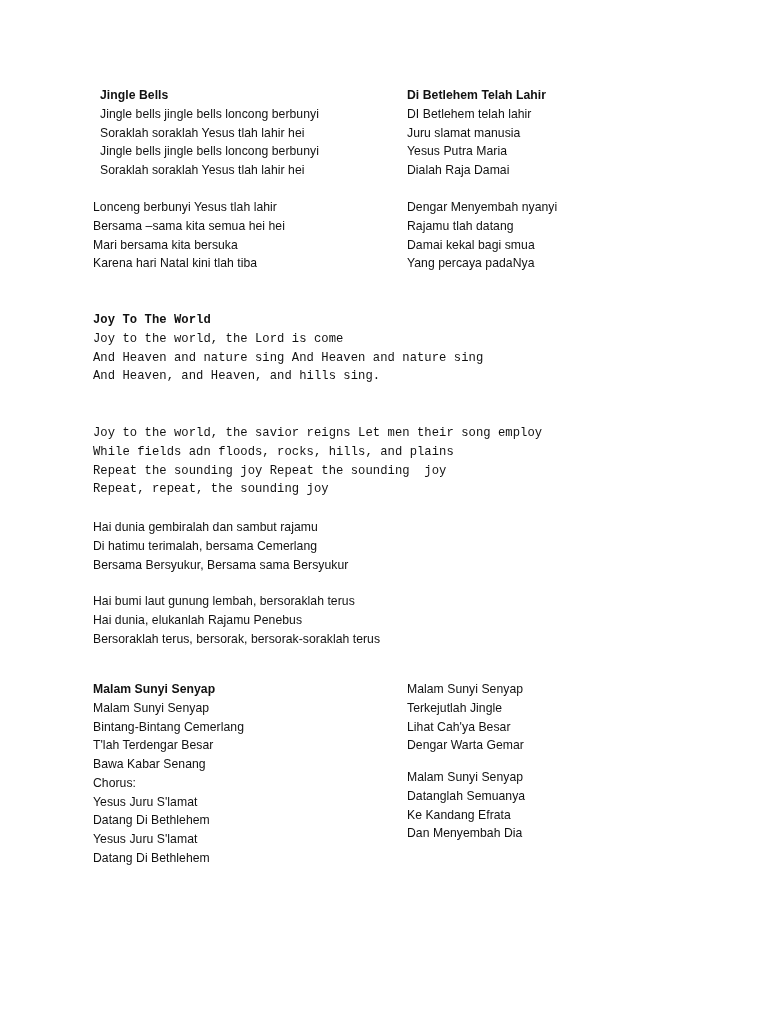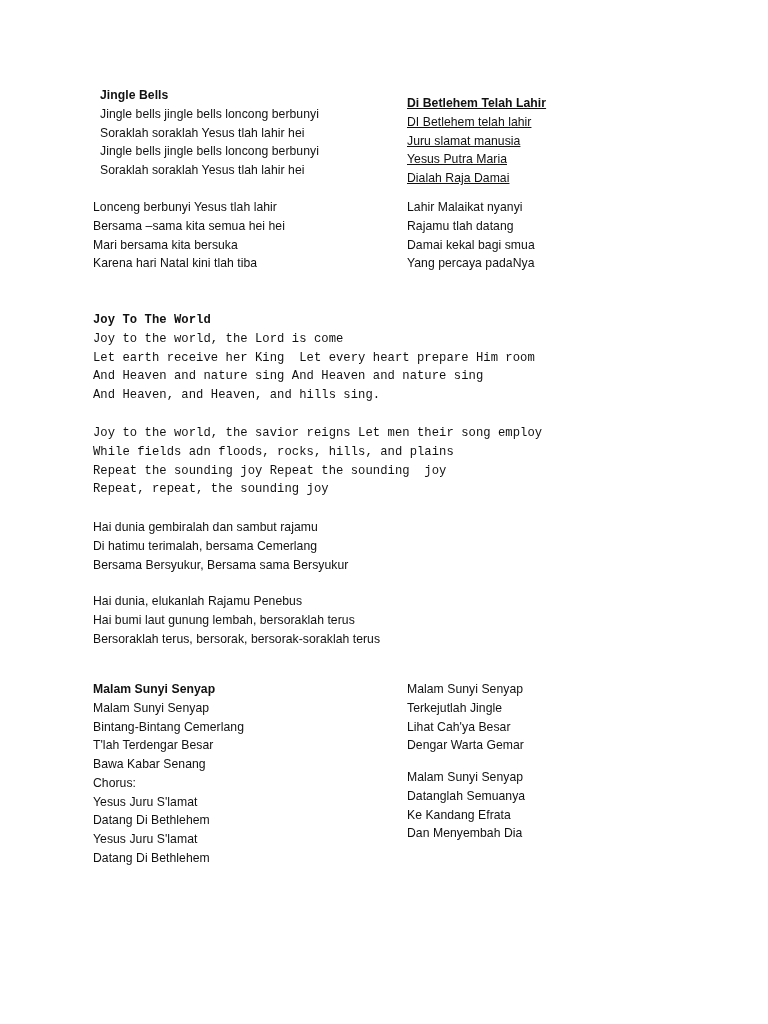--- a/index.html
+++ b/index.html
@@ -19,55 +19,54 @@
   <span class="line">Jingle bells jingle bells loncong berbunyi</span>
   <span class="line">Soraklah soraklah Yesus tlah lahir hei</span>
 </div>
 <div class="block" style="left:93px; top:198px;">
   <span class="line">Lonceng berbunyi Yesus tlah lahir</span>
   <span class="line">Bersama –sama kita semua hei hei</span>
   <span class="line">Mari bersama kita bersuka</span>
   <span class="line">Karena hari Natal kini tlah tiba</span>
 </div>
 
-<div class="block" style="left:407px; top:94px;text-decoration:underline;">
+<div class="block" style="left:407px; top:86px;">
   <span class="line title">Di Betlehem Telah Lahir</span>
   <span class="line">DI Betlehem telah lahir</span>
   <span class="line">Juru slamat manusia</span>
   <span class="line">Yesus Putra Maria</span>
   <span class="line">Dialah Raja Damai</span>
 </div>
 <div class="block" style="left:407px; top:198px;">
-  <span class="line">Lahir Malaikat nyanyi</span>
+  <span class="line">Dengar Menyembah nyanyi</span>
   <span class="line">Rajamu tlah datang</span>
   <span class="line">Damai kekal bagi smua</span>
   <span class="line">Yang percaya padaNya</span>
 </div>
 
 <div class="block" style="left:93px; top:311px;font-family:Liberation Mono, monospace;">
   <span class="line title">Joy To The World</span>
   <span class="line">Joy to the world, the Lord is come</span>
-  <span class="line">Let earth receive her King  Let every heart prepare Him room</span>
   <span class="line">And Heaven and nature sing And Heaven and nature sing</span>
   <span class="line">And Heaven, and Heaven, and hills sing.</span>
 </div>
 <div class="block" style="left:93px; top:424px;font-family:Liberation Mono, monospace;">
   <span class="line">Joy to the world, the savior reigns Let men their song employ</span>
   <span class="line">While fields adn floods, rocks, hills, and plains</span>
   <span class="line">Repeat the sounding joy Repeat the sounding  joy</span>
   <span class="line">Repeat, repeat, the sounding joy</span>
 </div>
 <div class="block" style="left:93px; top:518px;">
   <span class="line">Hai dunia gembiralah dan sambut rajamu</span>
   <span class="line">Di hatimu terimalah, bersama Cemerlang</span>
   <span class="line">Bersama Bersyukur, Bersama sama Bersyukur</span>
 </div>
 <div class="block" style="left:93px; top:592px;">
+  <span class="line">Hai bumi laut gunung lembah, bersoraklah terus</span>
   <span class="line">Hai dunia, elukanlah Rajamu Penebus</span>
-  <span class="line">Hai bumi laut gunung lembah, bersoraklah terus</span>
   <span class="line">Bersoraklah terus, bersorak, bersorak-soraklah terus</span>
 </div>
 
 <div class="block" style="left:93px; top:680px;">
   <span class="line title">Malam Sunyi Senyap</span>
   <span class="line">Malam Sunyi Senyap</span>
   <span class="line">Bintang-Bintang Cemerlang</span>
   <span class="line">T'lah Terdengar Besar</span>
   <span class="line">Bawa Kabar Senang</span>
   <span class="line">Chorus:</span>

